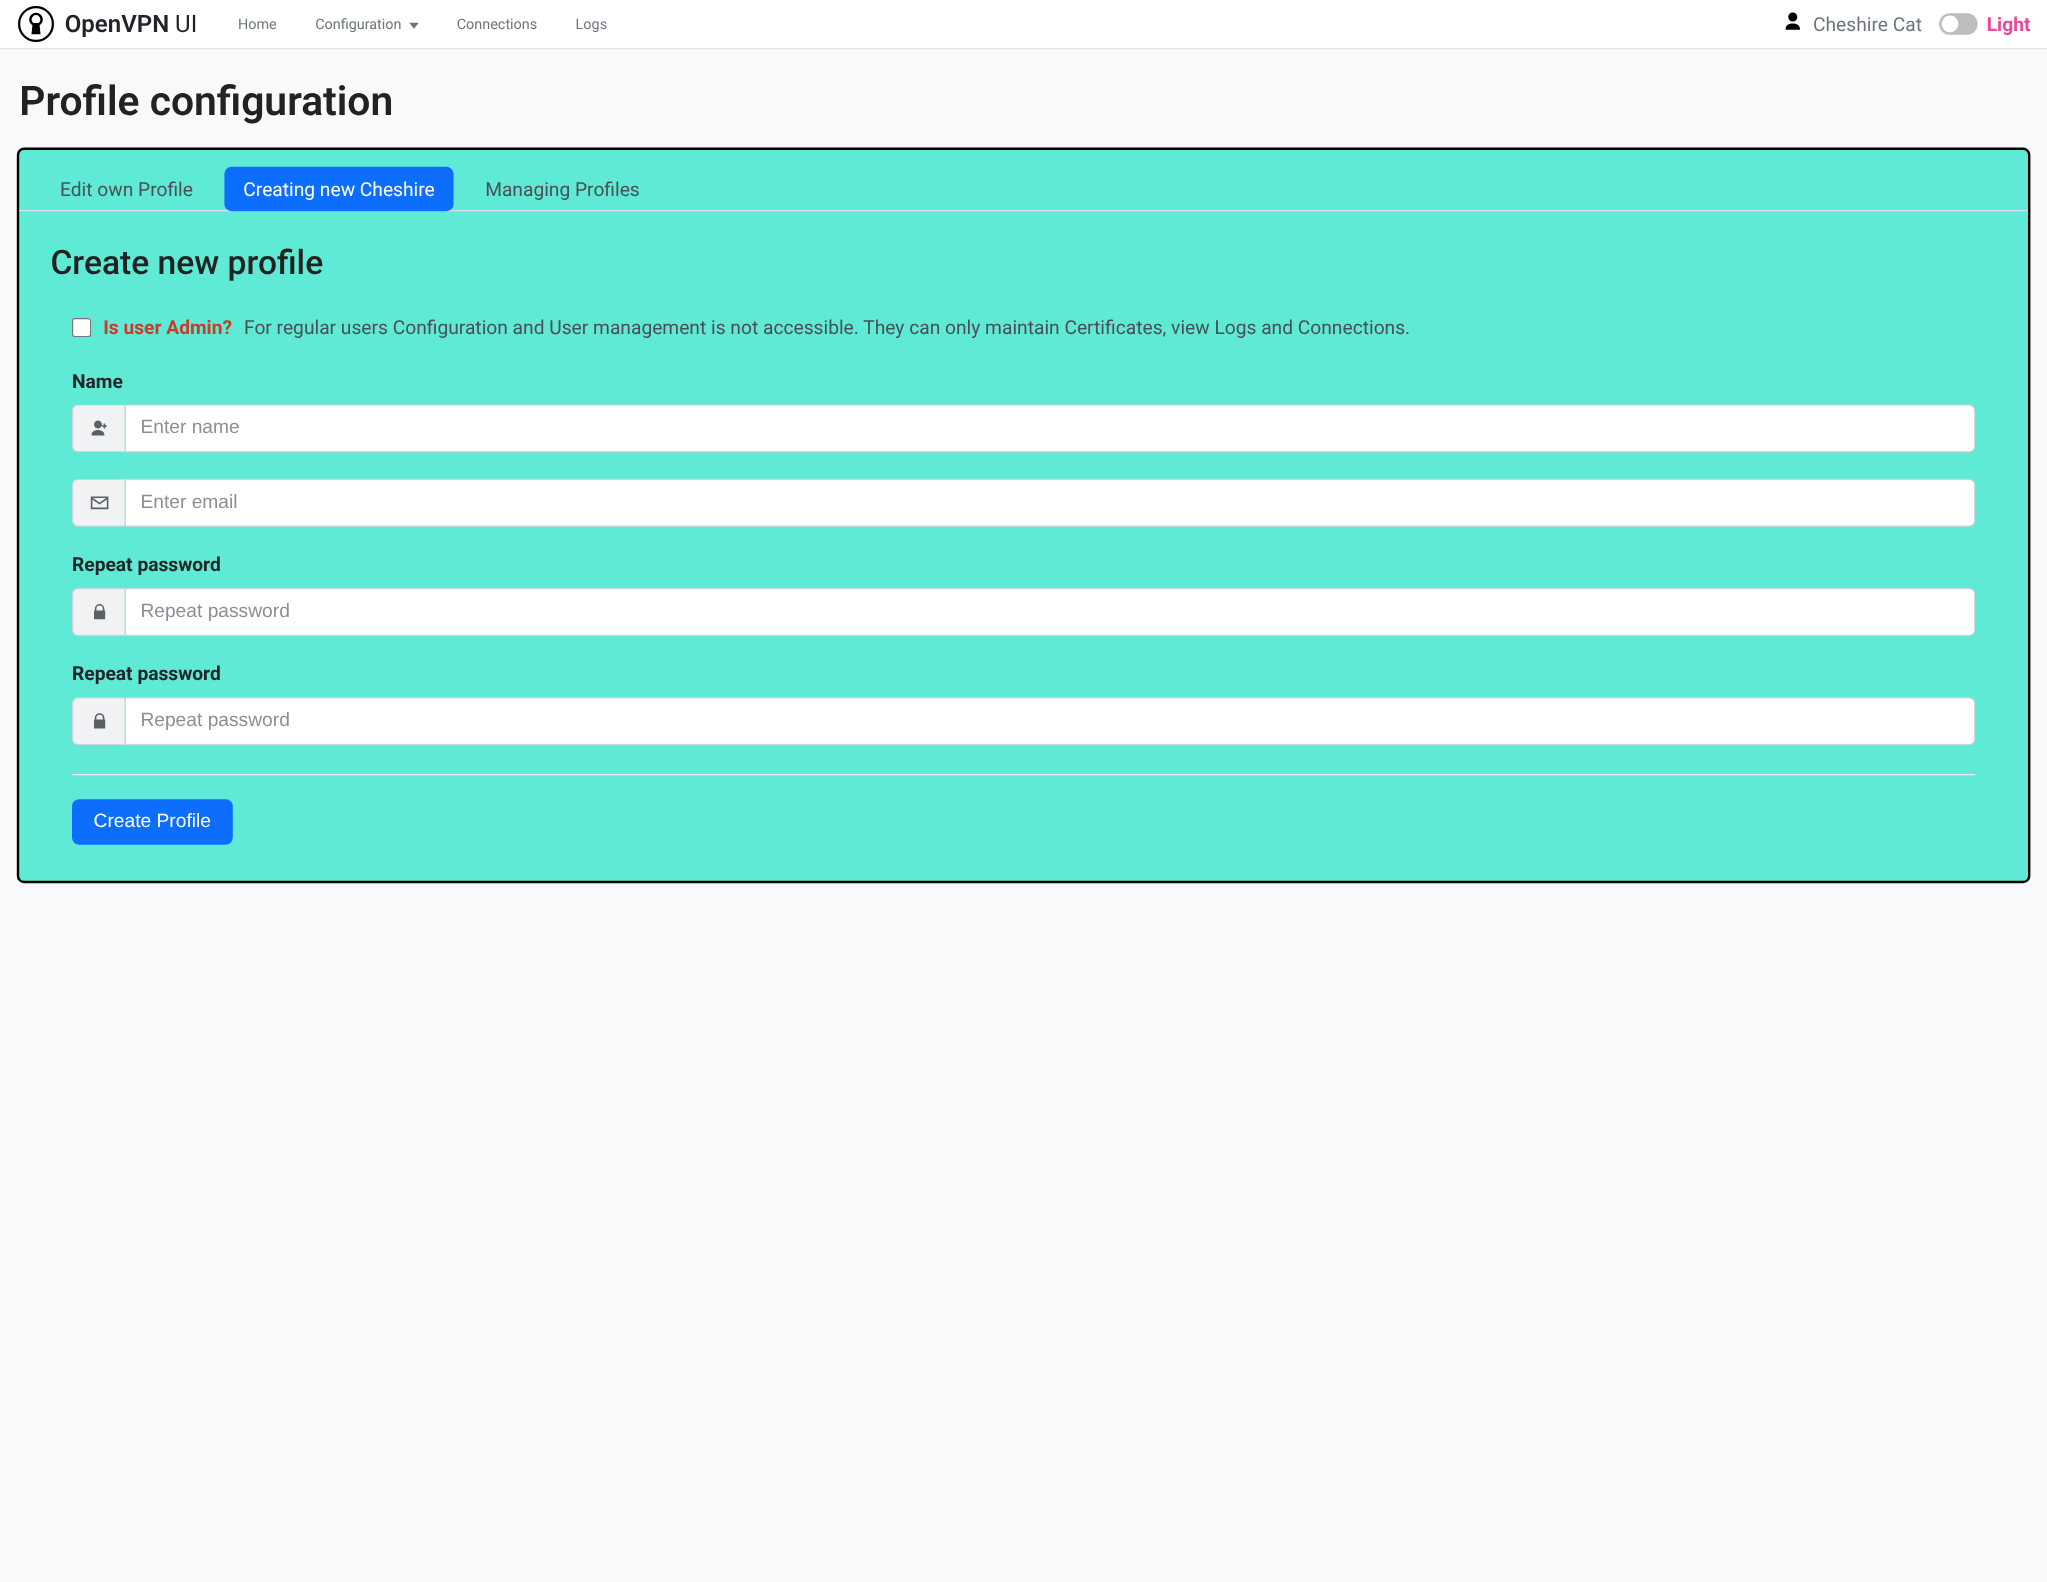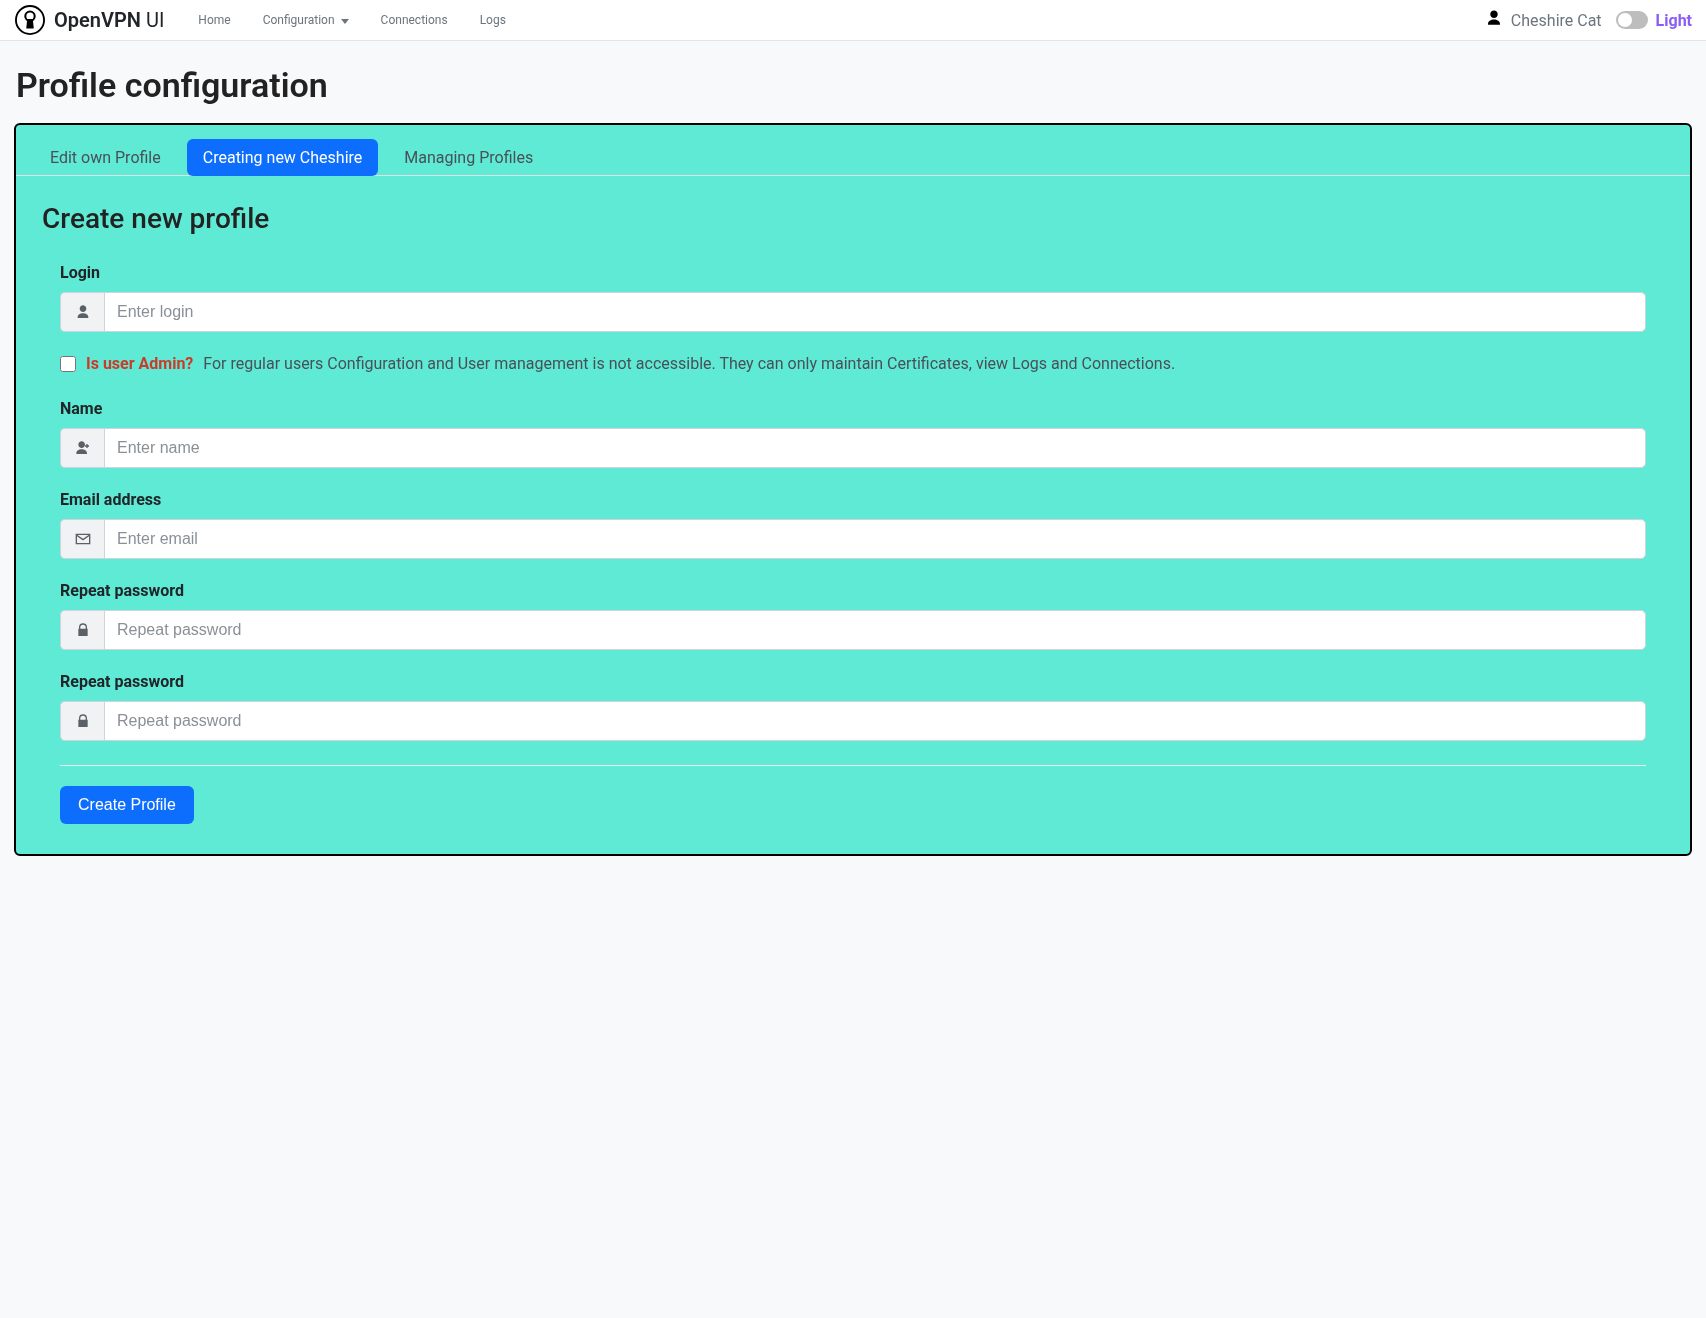--- a/index.html
+++ b/index.html
@@ -88,21 +88,21 @@
       border-radius: 10px;
       cursor: pointer;
     }
     .switch .knob {
       position: absolute;
       top: 2px; left: 2px;
       width: 14px; height: 14px;
       background: #fff;
       border-radius: 50%;
     }
-    .theme-label { font-weight: 700; color: #8b5cf6; }
+    .theme-label { font-weight: 700; color: #ec4899; }
 
     
     .container {
       padding: 14px;
     }
     .page-title {
       font-size: 34px;
       font-weight: 600;
       margin: 10px 2px 18px 2px;
       color: #222;
@@ -275,31 +275,20 @@
         <a class="tab active">Creating new Cheshire</a>
         <a class="tab plain">Managing Profiles</a>
       </div>
     </div>
 
     <div class="card-body">
       <h2 class="section-title">Create new profile</h2>
 
       <div class="form-inner">
         
-        <div class="form-group">
-          <label class="form-label">Login</label>
-          <div class="input-group">
-            <span class="input-addon">
-              <svg viewBox="0 0 24 24">
-                  <path d="M12 12c2.7 0 5-2.3 5-5s-2.3-5-5-5-5 2.3-5 5 2.3 5 5 5zm0 2c-4 0-8 2-8 6v1h16v-1c0-4-4-6-8-6z"></path>
-                </svg>
-            </span>
-            <input type="text" class="form-control" placeholder="Enter login" style="">
-          </div>
-        </div>
 
         
         <div class="checkbox-row">
           <input type="checkbox" style="">
           <span class="red-label">Is user Admin?</span>
           <span class="hint">For regular users Configuration and User management is not accessible. They can only maintain Certificates, view Logs and Connections.</span>
         </div>
 
         
         <div class="form-group">
@@ -310,21 +299,20 @@
                   <path d="M10 12c2.7 0 5-2.3 5-5s-2.3-5-5-5-5 2.3-5 5 2.3 5 5 5zm0 2c-4 0-8 2-8 6v1h16v-1c0-4-4-6-8-6z"></path>
                   <path d="M19 8h2v2h-2v2h-2v-2h-2V8h2V6h2z"></path>
                 </svg>
             </span>
             <input type="text" class="form-control" placeholder="Enter name" style="">
           </div>
         </div>
 
         
         <div class="form-group">
-          <label class="form-label">Email address</label>
           <div class="input-group">
             <span class="input-addon">
               <svg viewBox="0 0 24 24">
                   <path d="M2 5h20v14H2z" fill="none" stroke="currentColor" stroke-width="2"></path>
                   <path d="M2 6l10 7L22 6" fill="none" stroke="currentColor" stroke-width="2"></path>
                 </svg>
             </span>
             <input type="email" class="form-control" placeholder="Enter email" style="">
           </div>
         </div>

